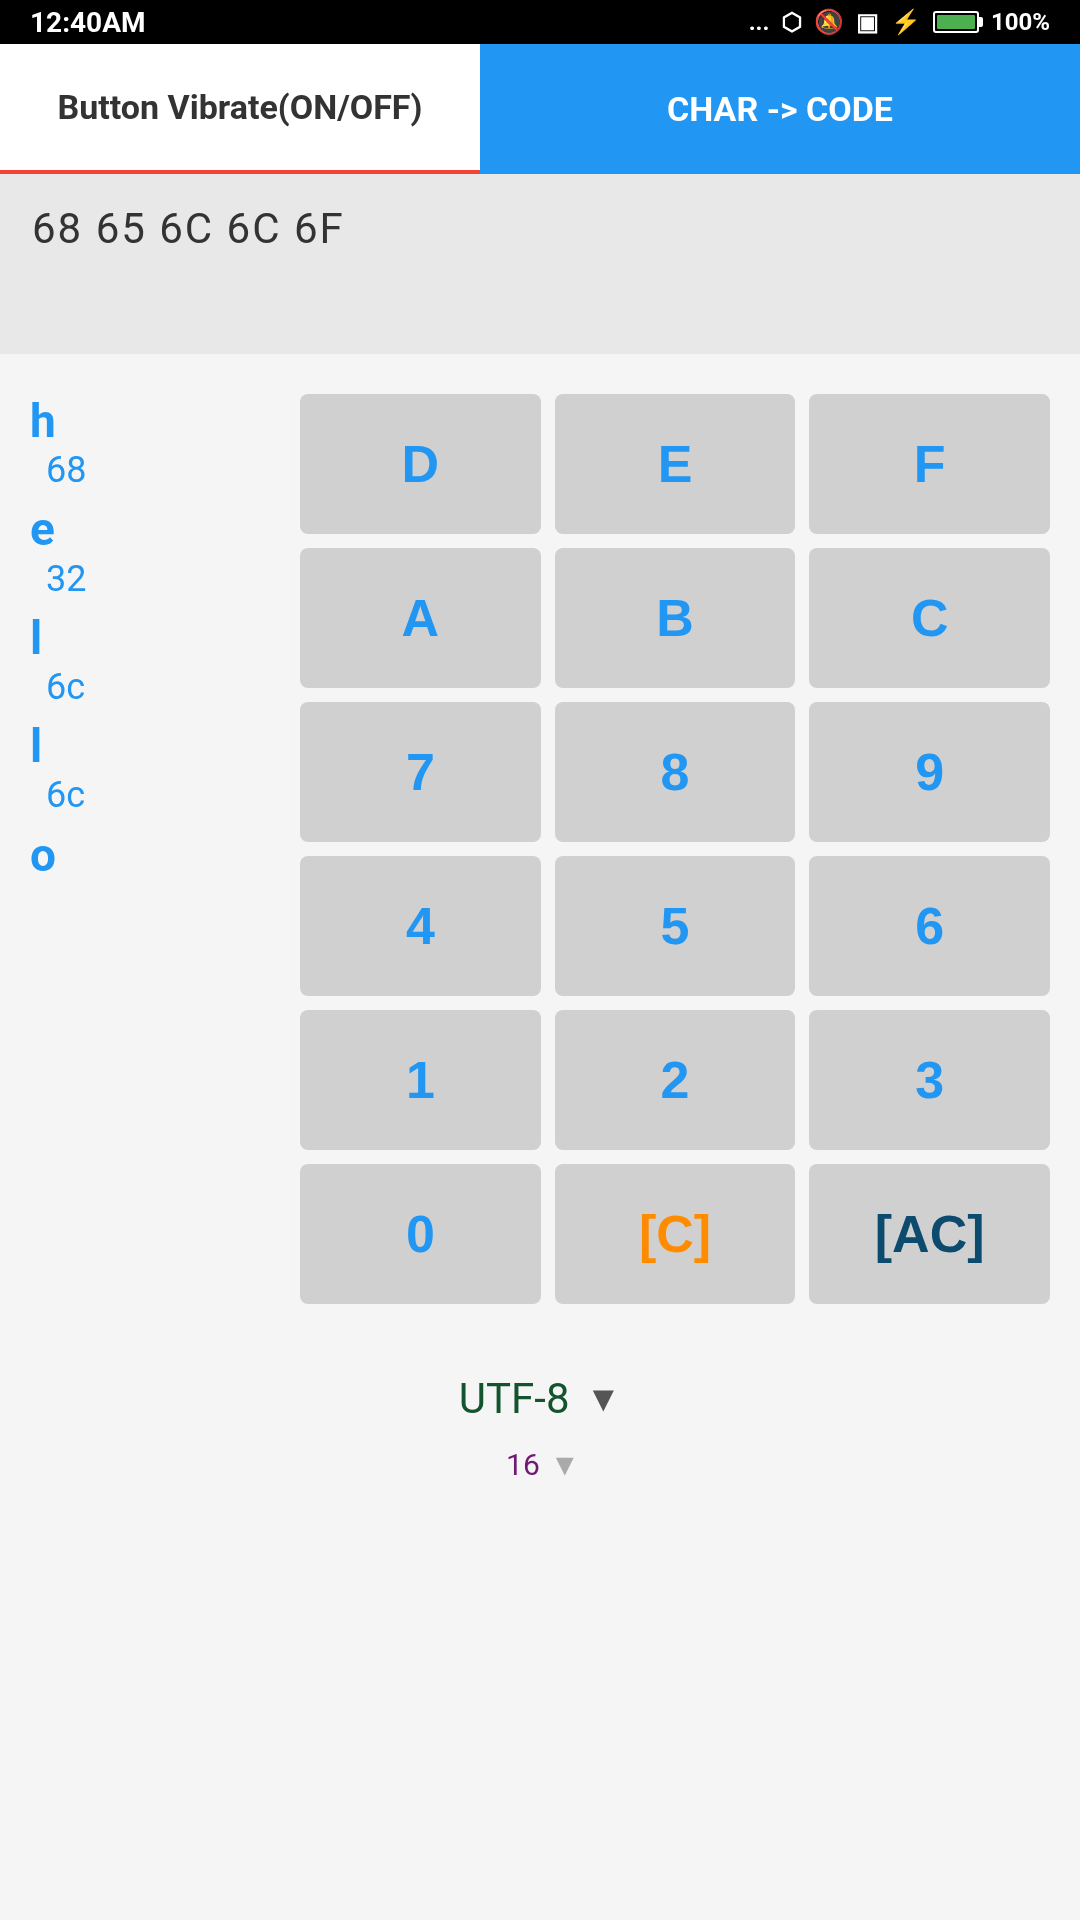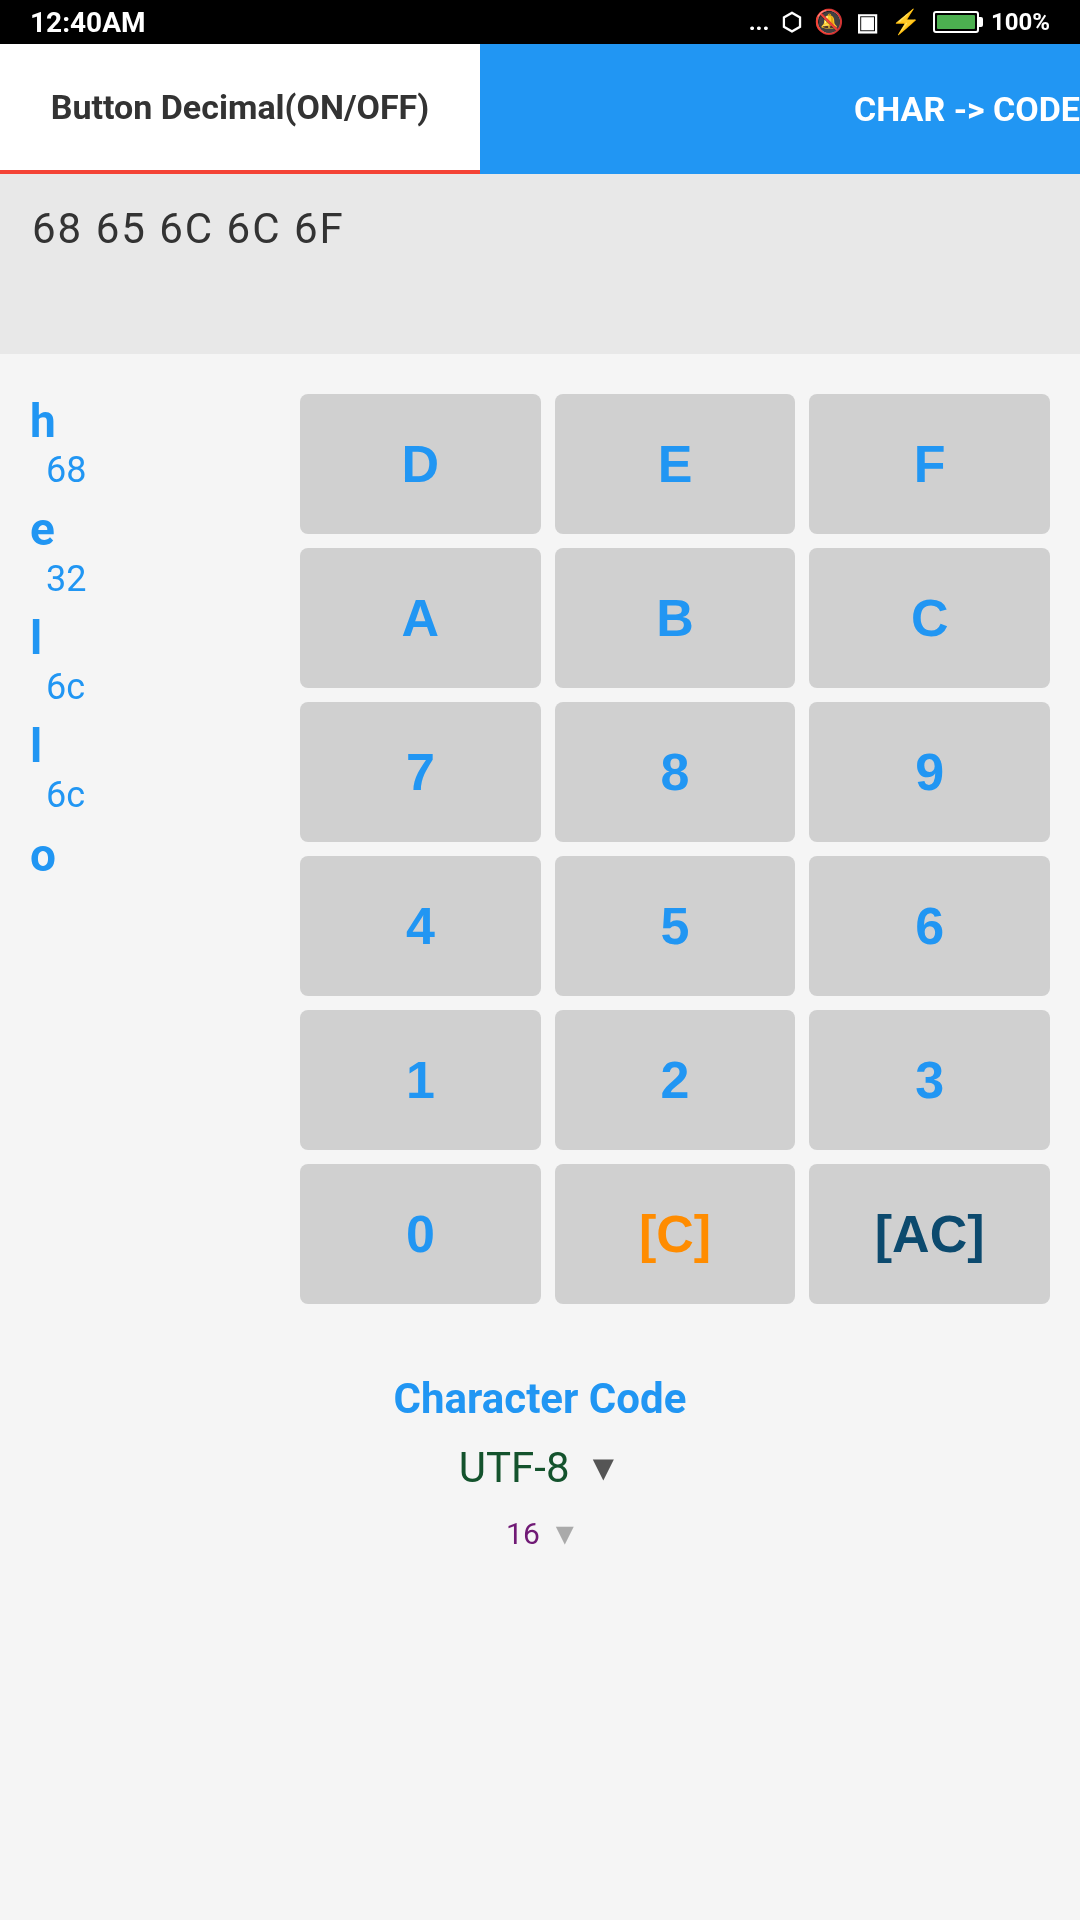--- a/index.html
+++ b/index.html
@@ -80,21 +80,21 @@
       justify-content: center;
       font-size: 34px;
       font-weight: bold;
       color: #333;
       border-bottom: 4px solid #f44336;
     }
     .tab-inactive {
       flex: 1;
       display: flex;
       align-items: center;
-      justify-content: flex-end;
+      justify-content: center;
       font-size: 34px;
       font-weight: bold;
       color: white;
     }
 
     
     .output-area {
       width: 100%;
       min-height: 180px;
       background: #e8e8e8;
@@ -220,21 +220,21 @@
       <div class="battery-body">
         <div class="battery-fill"></div>
       </div>
     </div>
     <span>100%</span>
   </div>
 </div>
 
 <div class="app-bar">
   <div class="tab-active">
-    <span>Button Decimal(ON/OFF)</span>
+    <span>Button Vibrate(ON/OFF)</span>
   </div>
   <div class="tab-inactive">
     <span>CHAR -&gt; CODE</span>
   </div>
 </div>
 
 <div class="output-area">
   <span>68 65 6C 6C 6F</span>
 </div>
 
@@ -290,21 +290,20 @@
       </div>
       <div class="keypad-row">
         <button class="key-btn">0</button>
         <button class="key-btn clear-btn">[C]</button>
         <button class="key-btn allclear-btn">[AC]</button>
       </div>
     </div>
 </div>
 
 <div class="bottom-section">
-  <span class="section-label">Character Code</span>
   <div class="dropdown-row">
     <span class="dropdown-value">UTF-8</span>
     <span class="dropdown-arrow">▼</span>
   </div>
   <div class="dropdown-row">
     <span class="dropdown-value-gray">16</span>
     <span class="dropdown-arrow-gray">▾</span>
   </div>
 </div>
 

